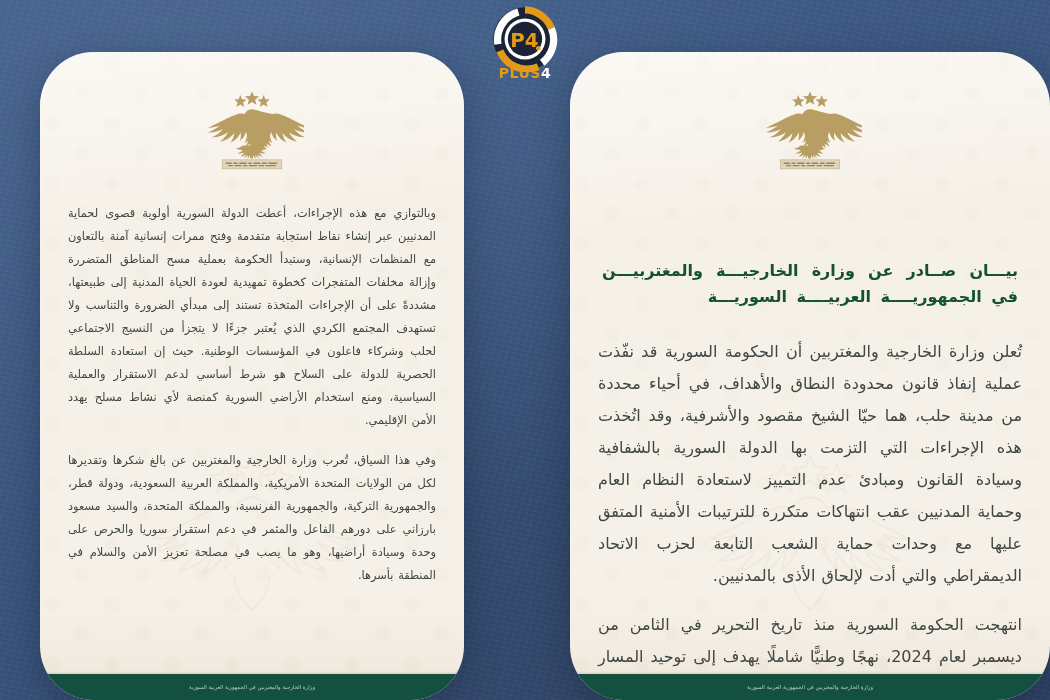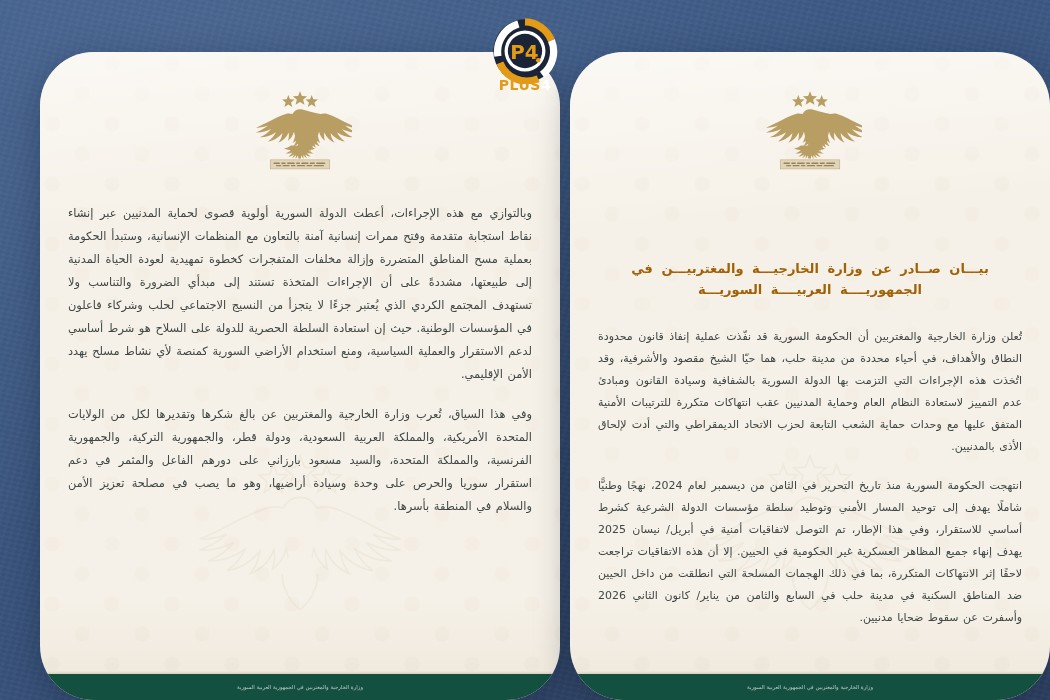--- a/index.html
+++ b/index.html
@@ -38,21 +38,21 @@
   .card {
     position: absolute;
     top: 52px;
     height: 648px;
     background: #f6f1e8;
     overflow: hidden;
     box-shadow: 0 10px 34px rgba(12,22,42,0.34);
   }
   .card-left {
     left: 40px;
-    width: 520px;
+    width: 424px;
     border-radius: 54px 54px 54px 54px;
   }
   .card-right {
     left: 570px;
     width: 480px;
     border-radius: 54px 54px 54px 54px;
   }
 
   
   .card-texture {
@@ -102,33 +102,32 @@
     position: absolute;
     top: 150px;
     left: 28px;
     right: 28px;
     bottom: 44px;
     direction: rtl;
     text-align: justify;
   }
 
   .headline {
-    color: #a16207;
+    color: #14532d;
     font-weight: bold;
-    font-size: 13px;
+    font-size: 16px;
     line-height: 1.62;
     letter-spacing: 0.4px;
-    text-align: center;
     margin: 56px 4px 26px 4px;
     word-spacing: 4px;
   }
 
   .para {
     color: #3f4643;
-    font-size: 11px;
+    font-size: 16px;
     line-height: 2.0;
     margin: 0 0 17px 0;
     text-align: justify;
     text-justify: inter-word;
     word-spacing: 1px;
   }
   .card-left .para { font-size: 11.4px; line-height: 2.02; }
 
   
   .footer-bar {
@@ -152,21 +151,21 @@
   .footer-hairline {
     position: absolute;
     left: 0; right: 0; bottom: 26px;
     height: 3px;
     background: linear-gradient(180deg, rgba(196,178,150,0.0), rgba(170,150,118,0.30));
   }
 
   
   .logo {
     position: absolute;
-    top: 18px;
+    top: 6px;
     left: 50%;
     transform: translateX(-50%);
     width: 96px;
     text-align: center;
     z-index: 20;
   }
   .logo-mark { width: 66px; height: 66px; display: block; margin: 0 auto; }
   .logo-word {
     margin-top: -6px;
     font-family: "DejaVu Sans", "Liberation Sans", sans-serif;

